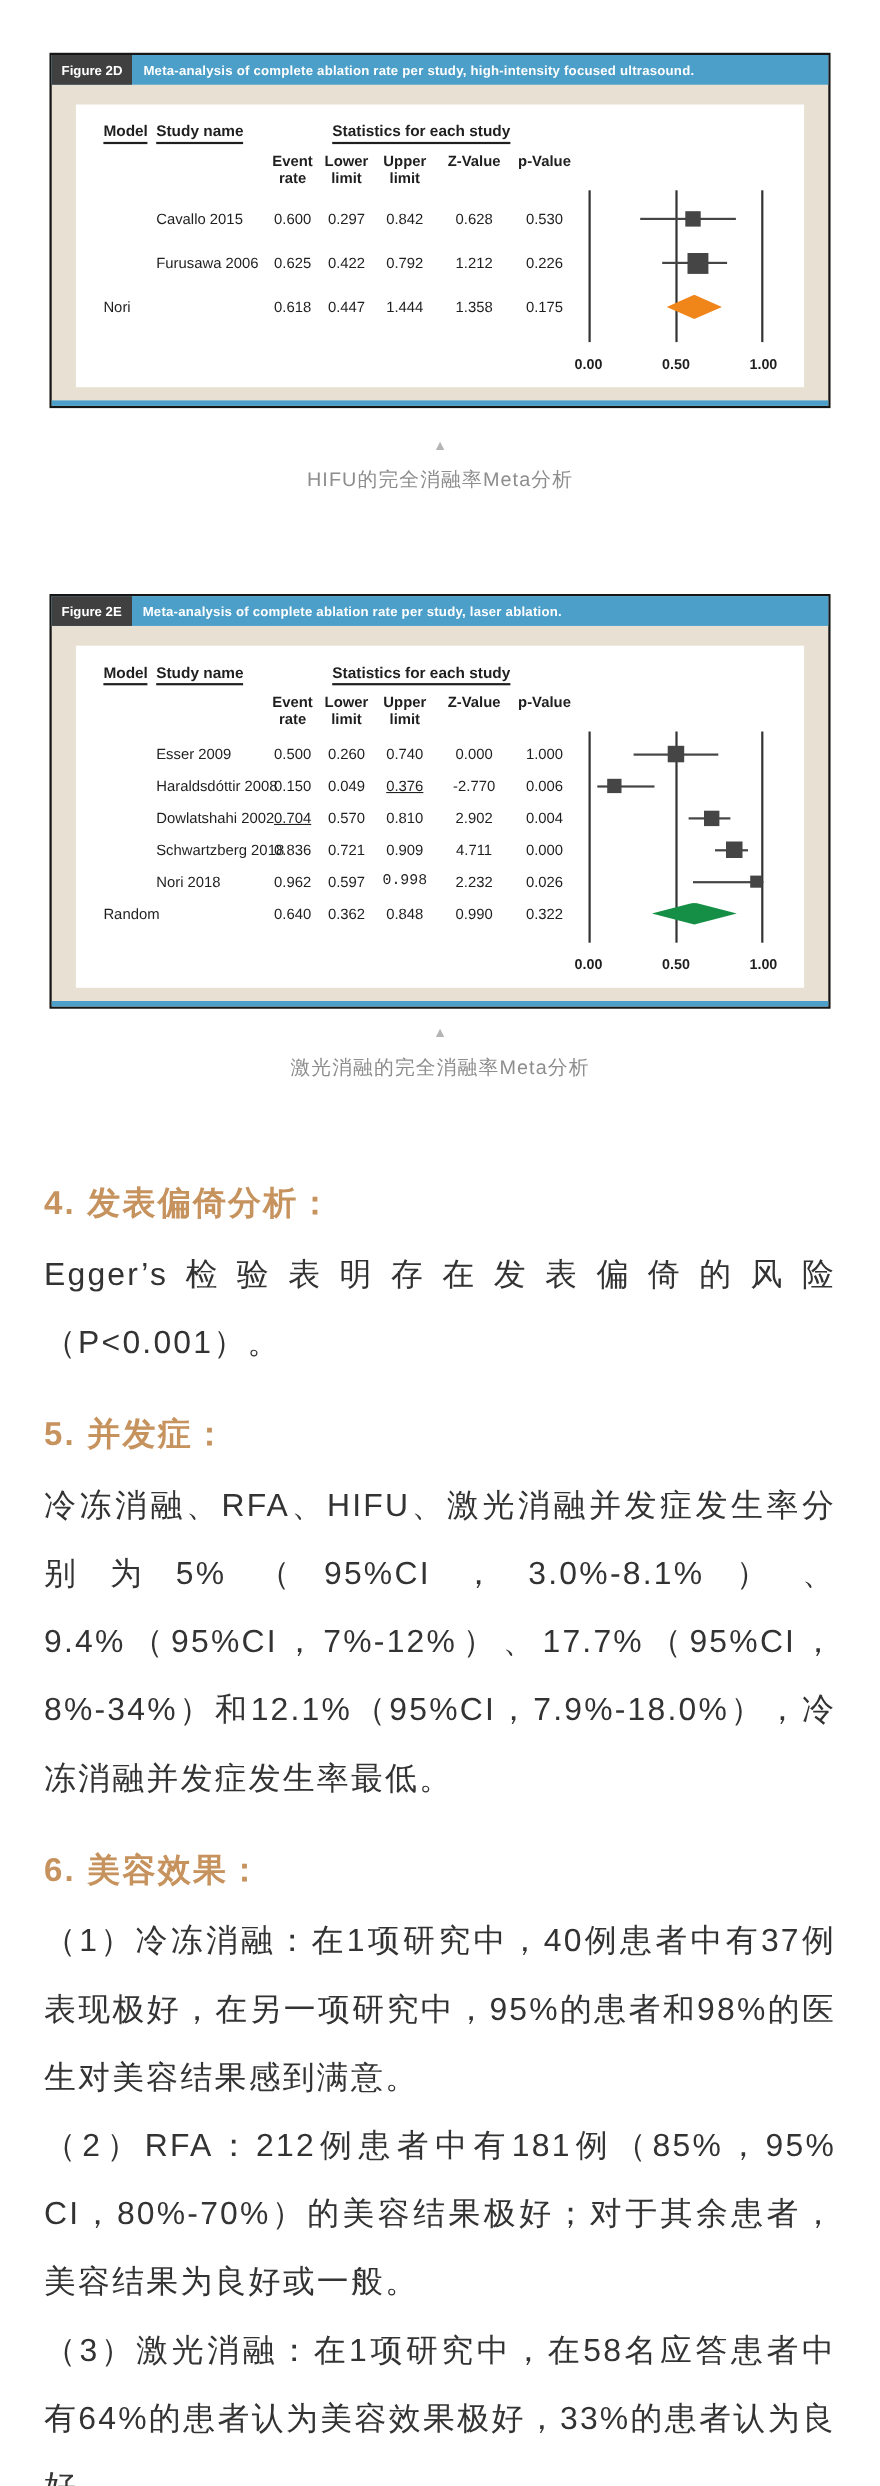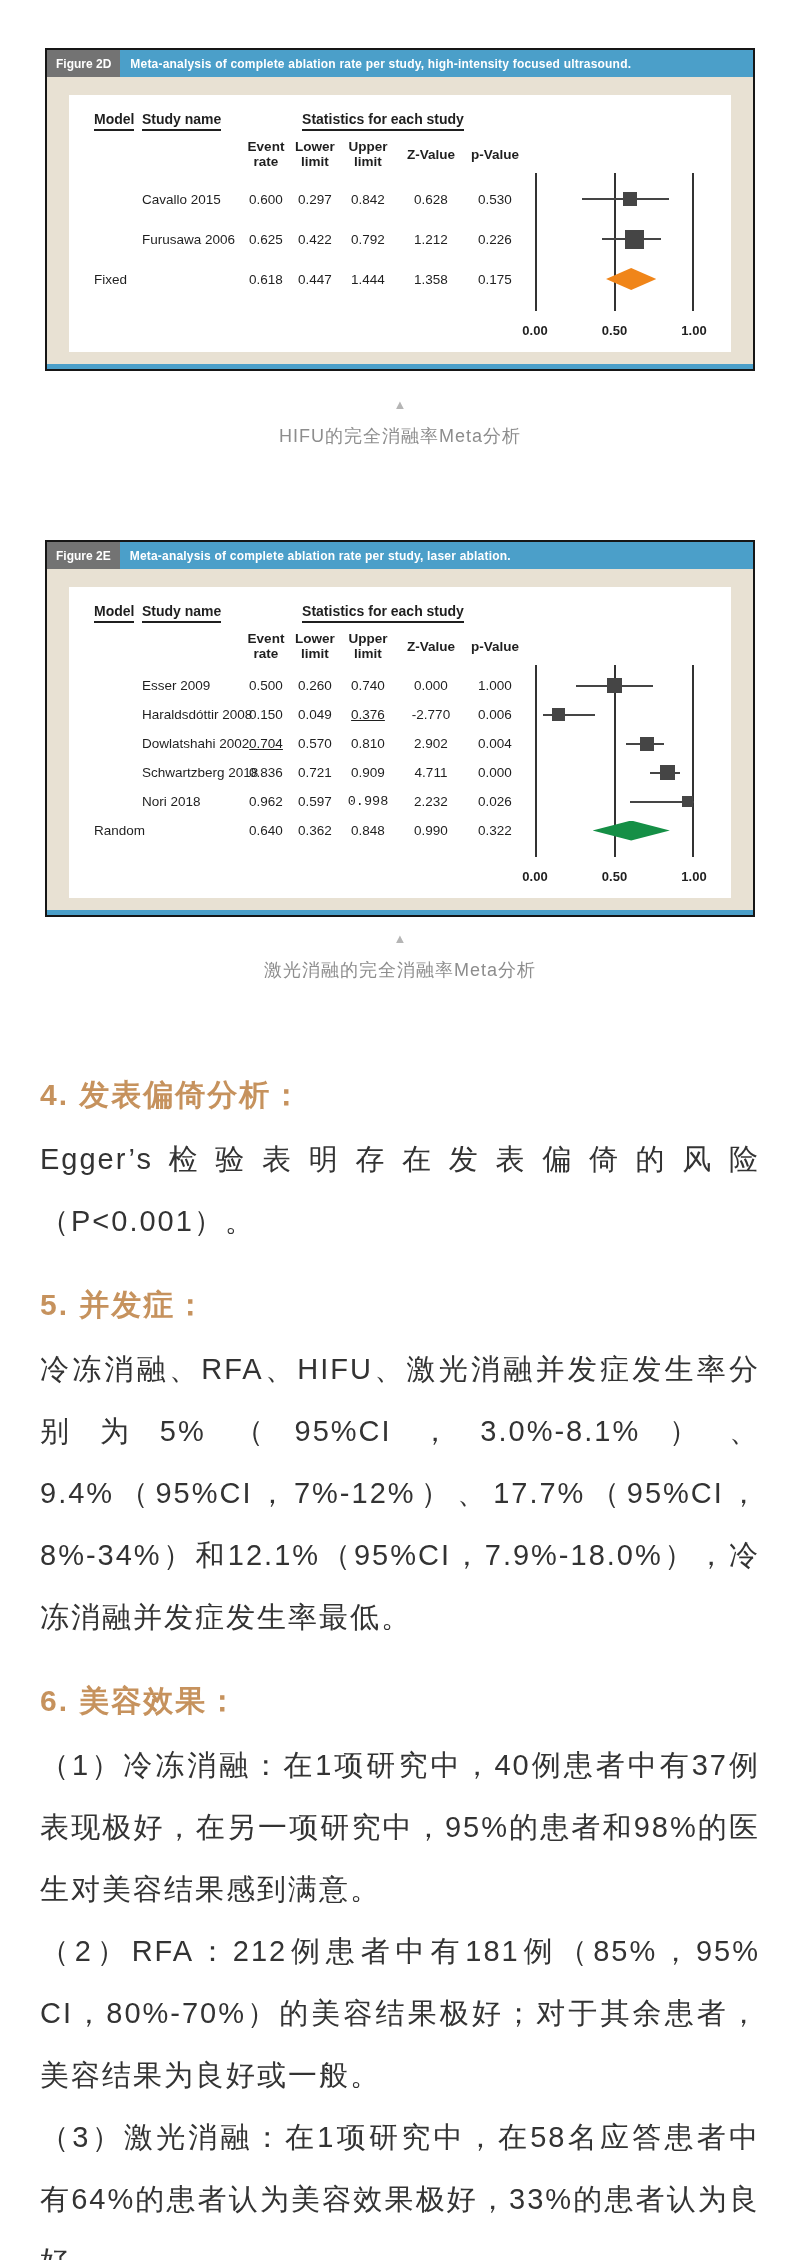--- a/index.html
+++ b/index.html
@@ -5,37 +5,37 @@
   html,body{margin:0;padding:0;background:#fff;}
   .page{position:relative;width:800px;height:2260px;background:#fff;overflow:hidden;
         font-family:"Liberation Sans","DejaVu Sans",sans-serif;}
 
   
   .figure-card{position:absolute;left:45px;width:710px;border:2px solid #161616;
                background:#e8e1d3;box-sizing:border-box;}
   #fig-a{top:48px;}
   #fig-b{top:540px;}
   .figure-header{display:flex;align-items:stretch;background:#4b9fc9;height:27px;}
-  .figure-badge{background:#737373;color:#fff;font-weight:700;font-size:12px;
+  .figure-badge{background:#404040;color:#fff;font-weight:700;font-size:12px;
                 display:flex;align-items:center;padding:0 9px;white-space:nowrap;}
   .figure-title{color:#fff;font-weight:700;font-size:12px;display:flex;align-items:center;
                 padding:0 10px;letter-spacing:.2px;white-space:nowrap;}
   .figure-body{padding:18px 22px 12px;}
   .figure-panel{background:#fff;padding:16px 0 13px;color:#1f1f1f;}
   .figure-bottom-bar{height:5px;background:#4b9fc9;}
 
   .thead{display:flex;padding-left:25px;font-weight:700;font-size:14px;}
   .c-model{width:48px;}
   .c-study{width:100px;}
   .c-stats{width:282px;text-align:center;}
   .u{display:inline-block;border-bottom:2px solid #1f1f1f;padding-bottom:2px;white-space:nowrap;}
 
   .subhead{display:flex;padding-left:173px;margin-top:8px;font-weight:700;font-size:13.5px;
            line-height:15px;}
-  .sub-cell{display:flex;flex-direction:column;justify-content:center;text-align:center;}
+  .sub-cell{display:flex;flex-direction:column;justify-content:flex-start;text-align:center;}
 
   .rows-block{position:relative;margin-top:10px;padding-bottom:12px;}
   .frow{display:flex;align-items:center;font-size:13.5px;position:relative;}
   #fig-a .frow{height:40px;}
   #fig-b .frow{height:29px;}
   .frow .c-model,.frow .c-study{white-space:nowrap;}
   .frow .c-model{margin-left:0;}
   .frow{padding-left:25px;}
   .thead{padding-left:25px;}
   .c-num{text-align:center;}
@@ -129,21 +129,21 @@
               <span class="c-num" style="width: 56px;">0.792</span>
               <span class="c-num" style="width: 70px;">1.212</span>
               <span class="c-num" style="width: 58px;">0.226</span>
               <span class="gap-cell"></span>
               <div class="plot-cell">
                 <div class="ci-line" style="left: 67.098px; width: 58.83px;"></div>
                 <div class="m-square" style="height: 19px; width: 19px; left: 89.875px; top: calc(50% - 9.5px);"></div>
               </div>
             </div>
             <div class="frow">
-              <span class="c-model" style="width: 48px;">Fixed</span>
+              <span class="c-model" style="width: 48px;">Nori</span>
               <span class="c-study" style="width: 100px;"></span>
               <span class="c-num" style="width: 48px;">0.618</span>
               <span class="c-num" style="width: 50px;">0.447</span>
               <span class="c-num" style="width: 56px;">1.444</span>
               <span class="c-num" style="width: 70px;">1.358</span>
               <span class="c-num" style="width: 58px;">0.175</span>
               <span class="gap-cell"></span>
               <div class="plot-cell">
                 <div class="m-diamond" style="left: 71.073px; width: 50.244px; height: 22px; top: calc(50% - 11px); background: rgb(240, 133, 25);"></div>
               </div>

